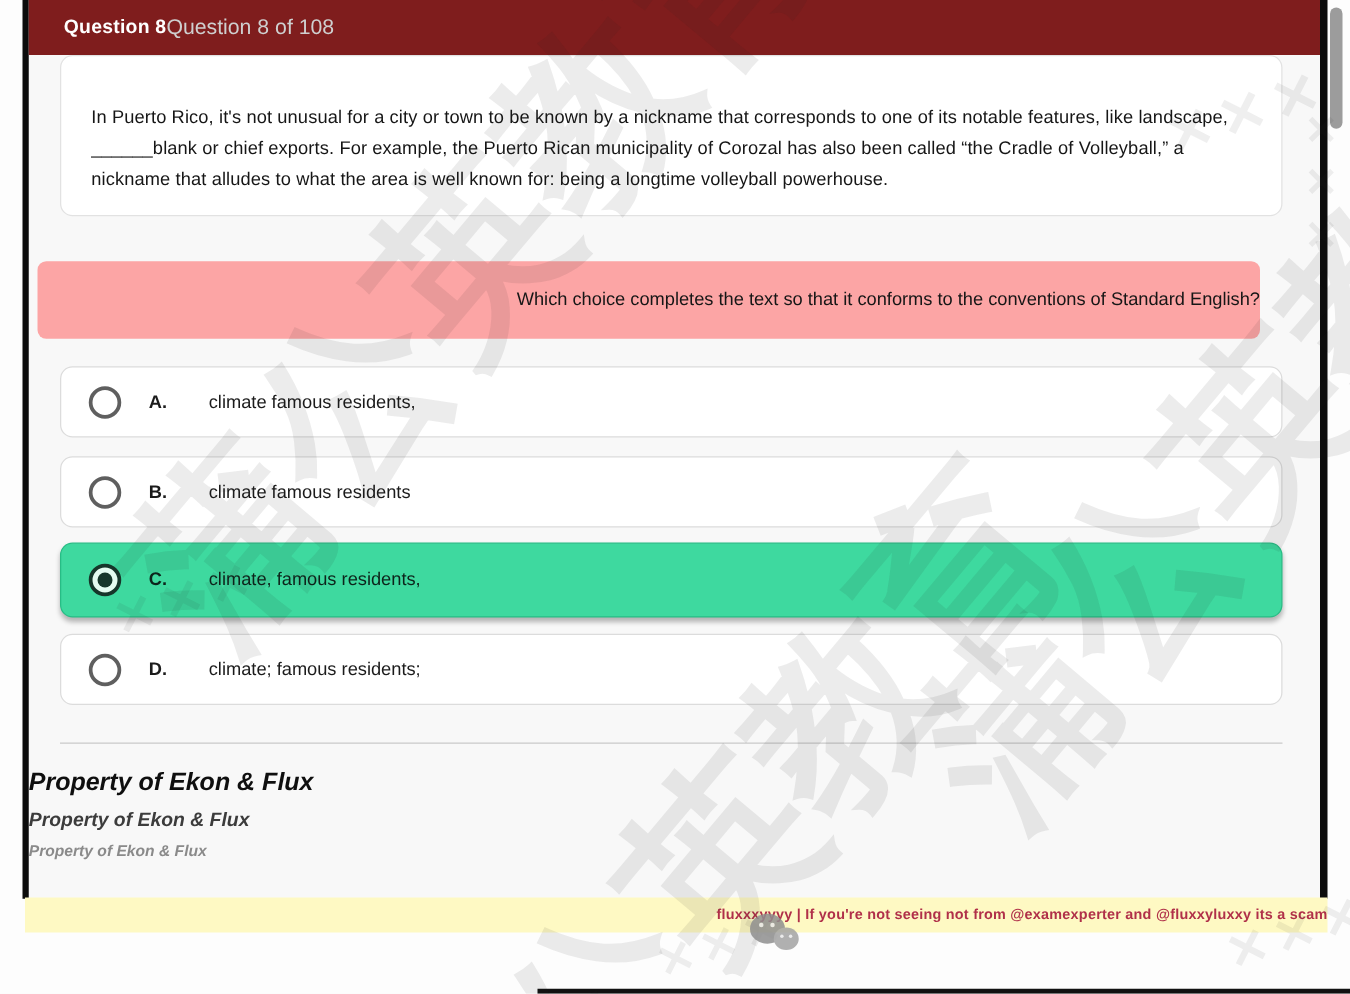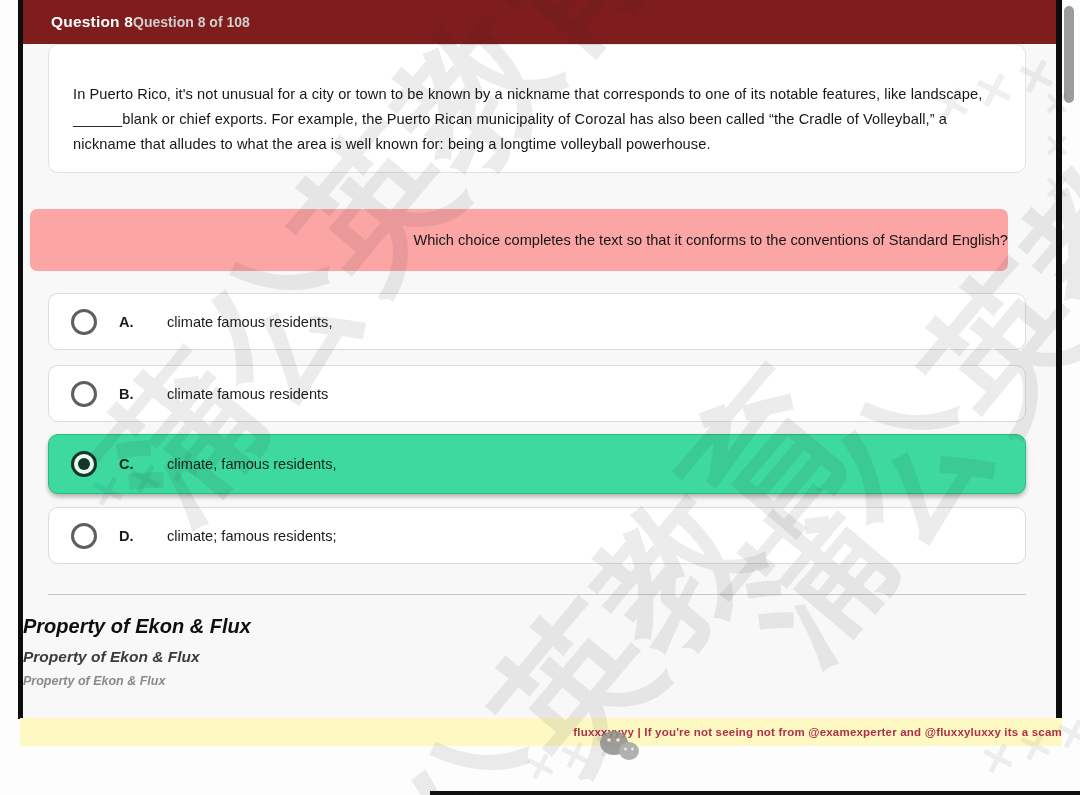--- a/index.html
+++ b/index.html
@@ -20,21 +20,21 @@
     border-right:6px solid #0c0c0c;
     z-index:1;
   }
   .header {
     position:absolute; left:0; top:0; width:100%; height:44px;
     background:#7f1d1d; color:#fff;
     display:flex; align-items:center; justify-content:flex-start;
     padding:0 46px 0 28px; z-index:10;
   }
   .header .title { font-size:15.5px; font-weight:bold; letter-spacing:.2px; }
-  .header .progress { font-size:14px; color:#cfcfcf; font-weight:bold; }
+  .header .progress { font-size:17px; color:#cfcfcf; font-weight:normal; }
 
   
   .scrollbar {
     position:absolute; left:1064px; top:6px; width:10px; height:97px;
     background:#9c9c9c; border-radius:6px; z-index:3;
   }
 
   
   .passage-card {
     position:absolute; left:25px; top:44px; width:978px; min-height:104px;

